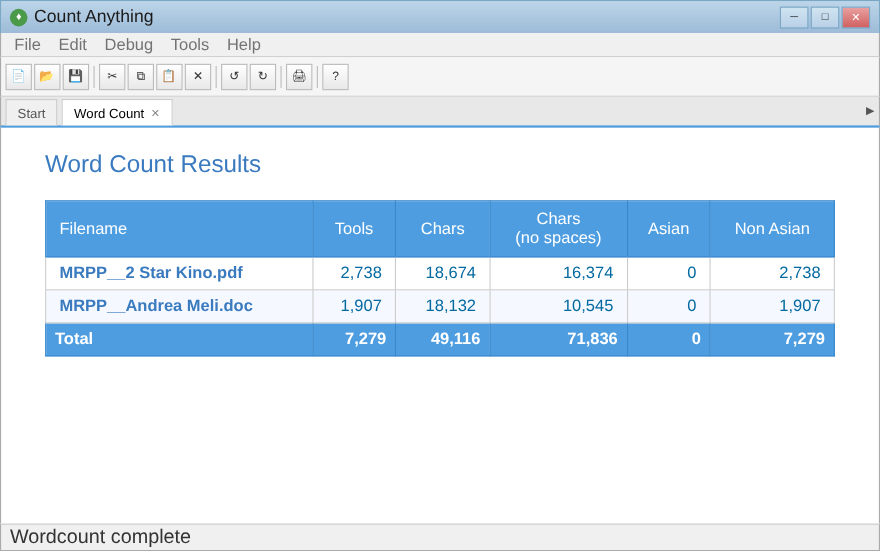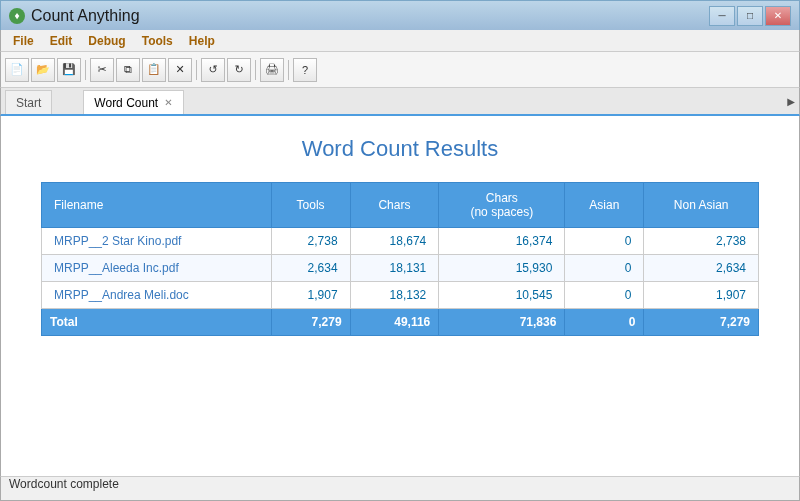--- a/index.html
+++ b/index.html
@@ -69,24 +69,23 @@
       height: 22px;
       display: flex;
       align-items: center;
       padding: 0 4px;
       border-bottom: 1px solid #ccc;
       border-left: 1px solid #aaa;
       border-right: 1px solid #aaa;
     }
     .menu-item {
       padding: 2px 8px;
-      font-size: 12px;
-      color: #a16207;
-      cursor: pointer;
-      font-weight: bold;
+      font-size: 15px;
+      color: #737373;
+      cursor: pointer;
     }
 
     
     .toolbar {
       background: #f5f5f5;
       height: 36px;
       display: flex;
       align-items: center;
       padding: 0 4px;
       gap: 2px;
@@ -117,21 +116,20 @@
     .tab-bar {
       background: #e8e8e8;
       height: 28px;
       display: flex;
       align-items: flex-end;
       padding: 0 4px;
       border-bottom: 2px solid #4d9de0;
       border-left: 1px solid #aaa;
       border-right: 1px solid #aaa;
       position: relative;
-      gap: 27px;
     }
     .tab-bar-arrow {
       position: absolute;
       right: 4px;
       top: 50%;
       transform: translateY(-50%);
       font-size: 10px;
       color: #555;
     }
     .tab {
@@ -161,32 +159,31 @@
     .main-content {
       background: white;
       border-left: 1px solid #aaa;
       border-right: 1px solid #aaa;
       height: calc(501px - 30px - 22px - 36px - 28px - 25px);
       overflow-y: auto;
       padding: 20px 40px;
     }
 
     .content-title {
-      text-align: center;
       font-size: 22px;
       color: #3a7abf;
       font-weight: normal;
       margin-bottom: 20px;
     }
 
     
     .data-table {
       width: 100%;
       border-collapse: collapse;
-      font-size: 12px;
+      font-size: 15px;
     }
     .data-table thead tr th {
       background: #4d9de0;
       color: white;
       padding: 8px 12px;
       text-align: center;
       border: 1px solid #3a88cc;
       font-weight: normal;
     }
     .data-table thead tr th.left-align {
@@ -194,20 +191,21 @@
     }
     .data-table tbody tr td {
       padding: 6px 12px;
       border: 1px solid #ccc;
       color: #0369a1;
       text-align: right;
     }
     .data-table tbody tr td.filename {
       text-align: left;
       color: #3a7abf;
+      font-weight: bold;
     }
     .data-table tbody tr:nth-child(even) {
       background: #f5f9ff;
     }
     .data-table tfoot tr td {
       background: #4d9de0;
       color: white;
       padding: 6px 8px;
       border: 1px solid #3a88cc;
       font-weight: bold;
@@ -215,26 +213,27 @@
     }
     .data-table tfoot tr td.left-align {
       text-align: left;
     }
 
     
     .status-bar {
       background: #f0f0f0;
       height: 25px;
       display: flex;
+      align-items: center;
       padding: 0 8px;
       border-top: 1px solid #ccc;
       border-left: 1px solid #aaa;
       border-right: 1px solid #aaa;
       border-bottom: 1px solid #aaa;
-      font-size: 12px;
+      font-size: 18px;
       color: #333;
     }
   </style>
 </head>
 <body>
 
 <div class="title-bar">
   <div class="title-bar-icon">♦</div>
   <span class="title-bar-text">Count Anything</span>
   <div class="title-bar-buttons">
@@ -298,28 +297,20 @@
     <tbody>
       <tr>
         <td class="filename">MRPP__2 Star Kino.pdf</td>
         <td>2,738</td>
         <td>18,674</td>
         <td>16,374</td>
         <td>0</td>
         <td>2,738</td>
       </tr>
       <tr>
-        <td class="filename">MRPP__Aleeda Inc.pdf</td>
-        <td>2,634</td>
-        <td>18,131</td>
-        <td>15,930</td>
-        <td>0</td>
-        <td>2,634</td>
-      </tr>
-      <tr>
         <td class="filename">MRPP__Andrea Meli.doc</td>
         <td>1,907</td>
         <td>18,132</td>
         <td>10,545</td>
         <td>0</td>
         <td>1,907</td>
       </tr>
     </tbody>
     <tfoot>
       <tr>

